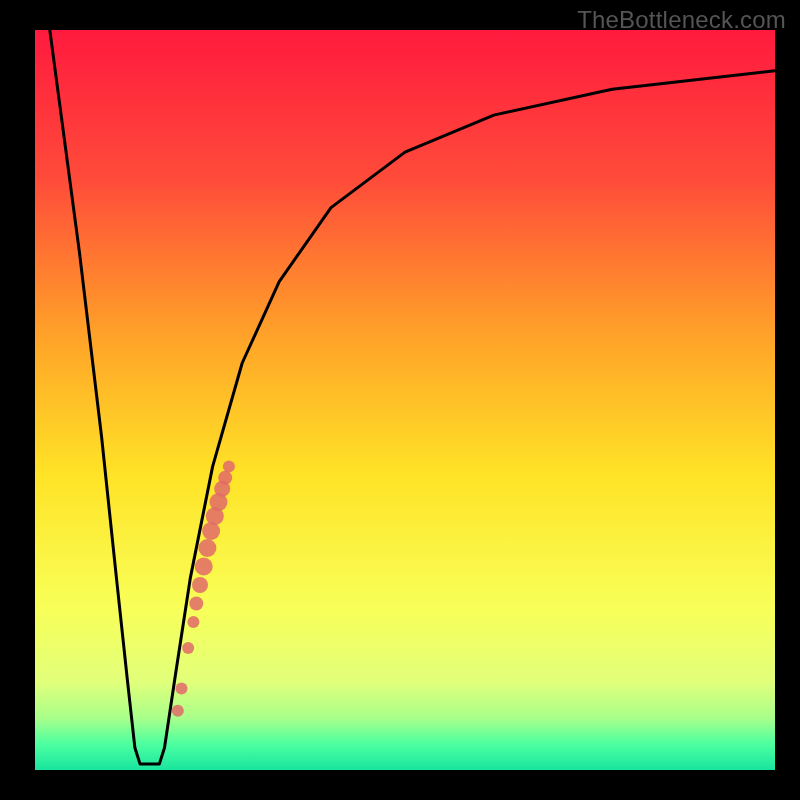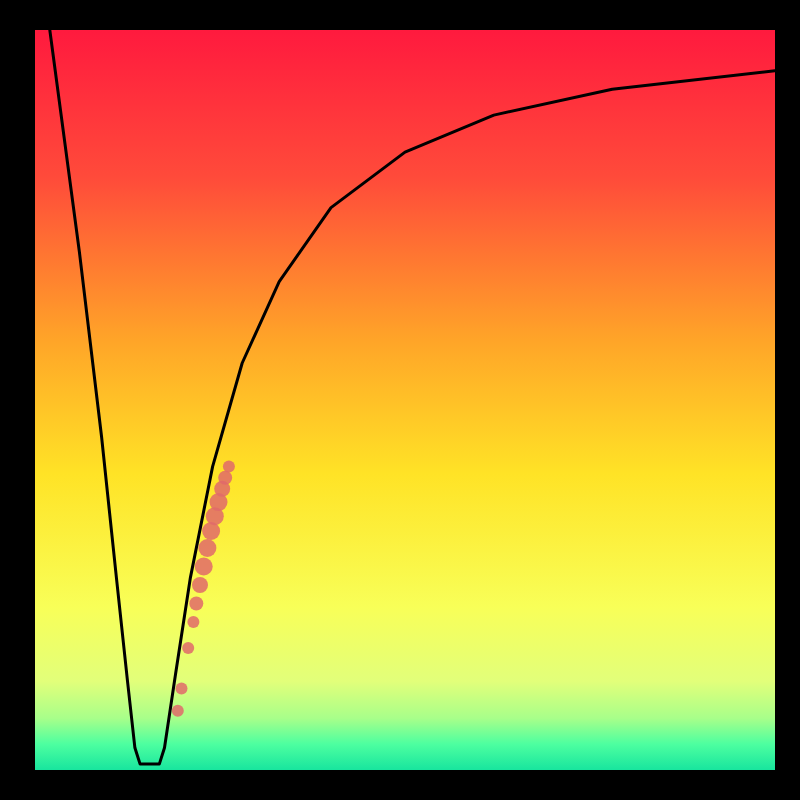--- a/index.html
+++ b/index.html
@@ -69,13 +69,14 @@
           <circle cx="211.1" cy="531.0" r="9" fill="#e06a6a" fill-opacity="0.85"></circle>
           <circle cx="214.8" cy="516.2" r="9" fill="#e06a6a" fill-opacity="0.85"></circle>
           <circle cx="218.5" cy="502.1" r="9" fill="#e06a6a" fill-opacity="0.85"></circle>
           <circle cx="222.2" cy="488.8" r="8" fill="#e06a6a" fill-opacity="0.85"></circle>
           <circle cx="225.2" cy="477.7" r="7" fill="#e06a6a" fill-opacity="0.85"></circle>
           <circle cx="228.9" cy="466.6" r="6" fill="#e06a6a" fill-opacity="0.85"></circle>
         </g>
     </g>
   </svg>
 
+  <div class="watermark">TheBottleneck.com</div>
 </div>
 
 </body></html>

